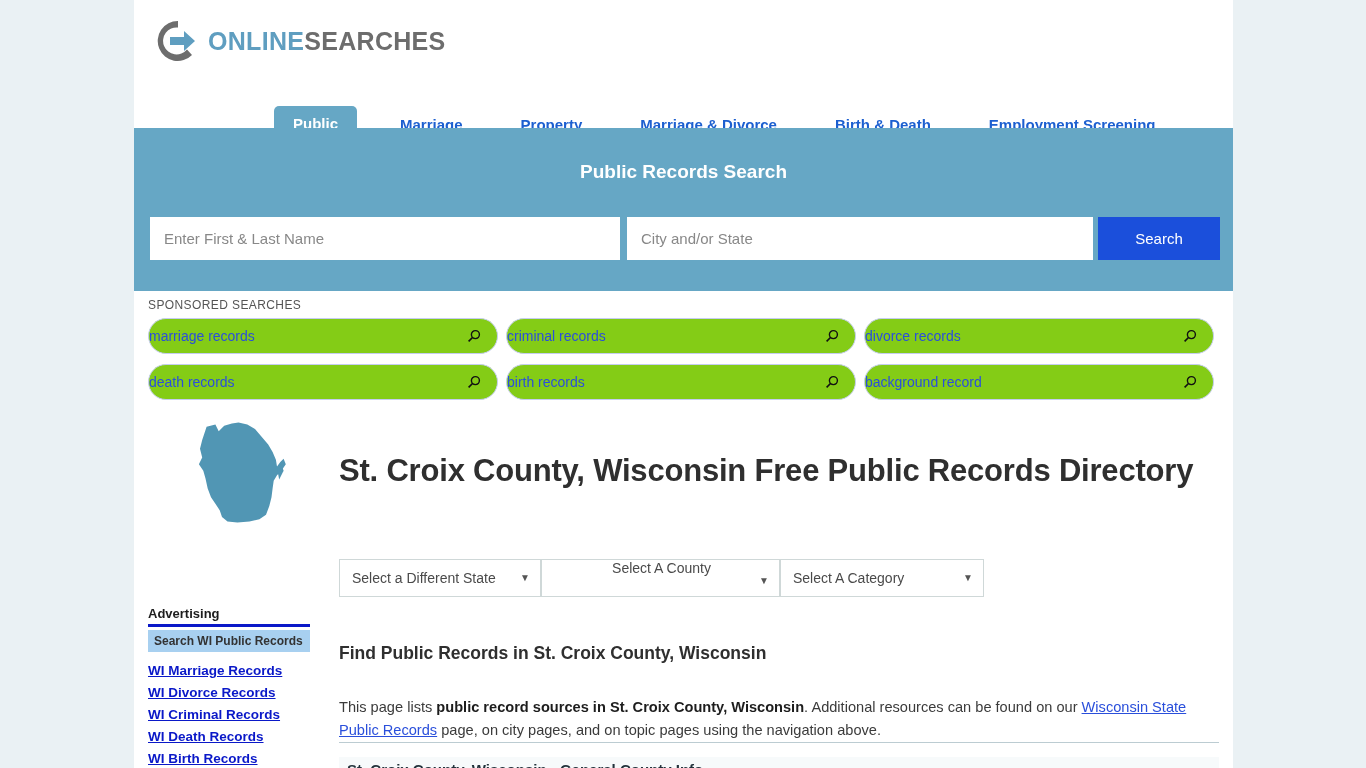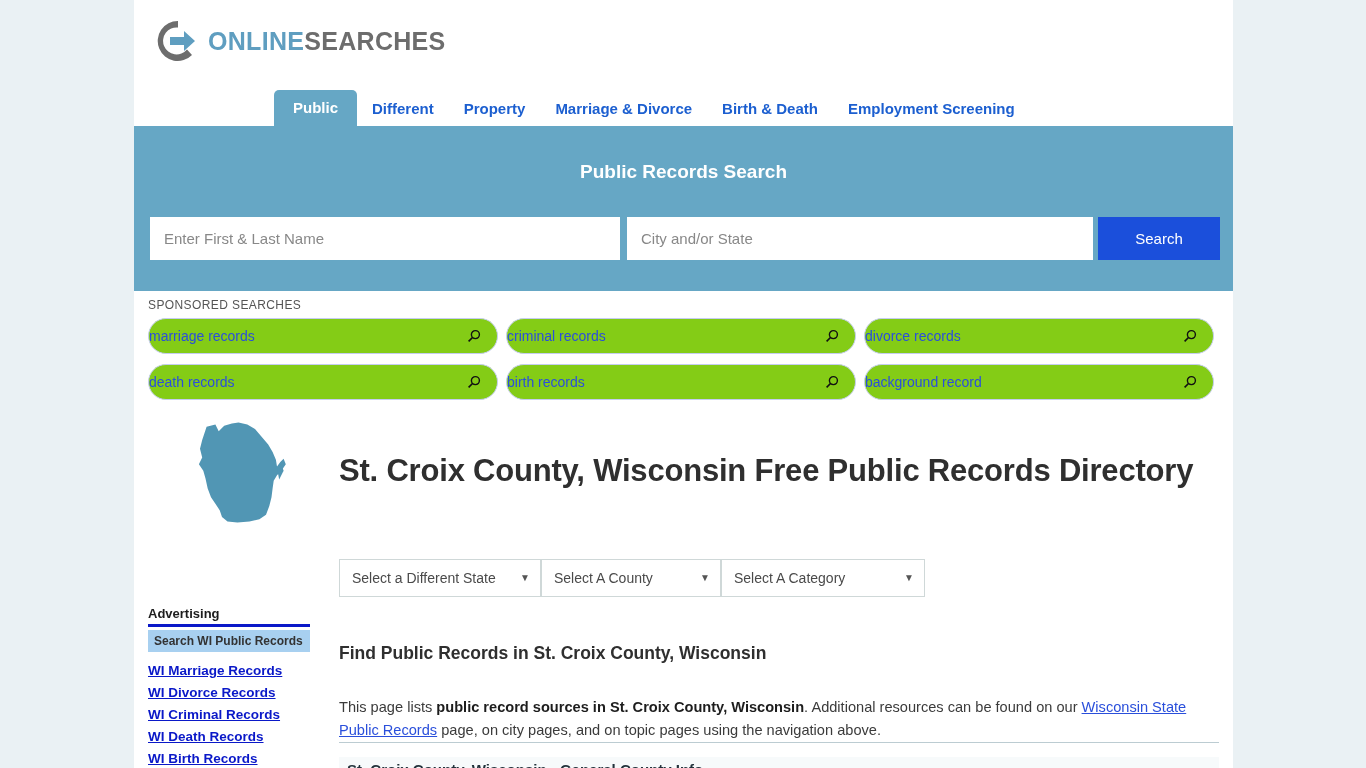--- a/index.html
+++ b/index.html
@@ -46,27 +46,28 @@
     margin-left: 6px;
     white-space: nowrap;
   }
   .logo-text .lt-online { color: #5f9ec0; }
   .logo-text .lt-searches { color: #6d6d6d; }
 
   
   .nav {
     position: absolute;
     left: 0;
-    top: 88px;
+    top: 104px;
     width: 1099px;
     height: 40px;
     border-bottom: 2px solid #66a7c5;
     display: flex;
     align-items: flex-end;
     padding-left: 140px;
+    gap: 28px;
   }
   .tab {
     font-size: 15px;
     font-weight: bold;
     color: #1c5fd0;
     padding: 9px 15px 10px 15px;
     line-height: 1;
     white-space: nowrap;
     cursor: pointer;
     text-decoration: none;
@@ -209,21 +210,21 @@
   }
   .sel-label { font-size: 14px; color: #4a4a4a; white-space: nowrap; }
   .sel-arrow {
     margin-left: auto;
     padding-left: 18px;
     font-size: 10px;
     color: #555;
     line-height: 1;
   }
   #sel-state  { width: 202px; }
-  #sel-county { width: 180px; }
+  #sel-county { width: 239px; flex-direction: column; }
   #sel-cat    { width: 204px; }
 
   
   .sidebar {
     position: absolute;
     left: 14px;
     top: 606px;
     width: 162px;
   }
   .ad-heading {
@@ -311,21 +312,21 @@
           <path d="M16 20 L30 20 L30 14 L41 24 L30 34 L30 28 L16 28 Z" fill="#5f9ec0"></path>
         </svg>
       </span>
       <span class="logo-text">
         <span class="lt-online">ONLINE</span><span class="lt-searches">SEARCHES</span>
       </span>
     </div>
 
     <nav class="nav">
       <a class="tab active">Public</a>
-      <a class="tab">Different</a>
+      <a class="tab">Marriage</a>
       <a class="tab">Property</a>
       <a class="tab">Marriage &amp; Divorce</a>
       <a class="tab">Birth &amp; Death</a>
       <a class="tab">Employment Screening</a>
     </nav>
 
     <section class="hero">
       <div class="hero-title">Public Records Search</div>
       <div class="hero-form">
         <input id="name-input" type="text" placeholder="Enter First &amp; Last Name" style="">

